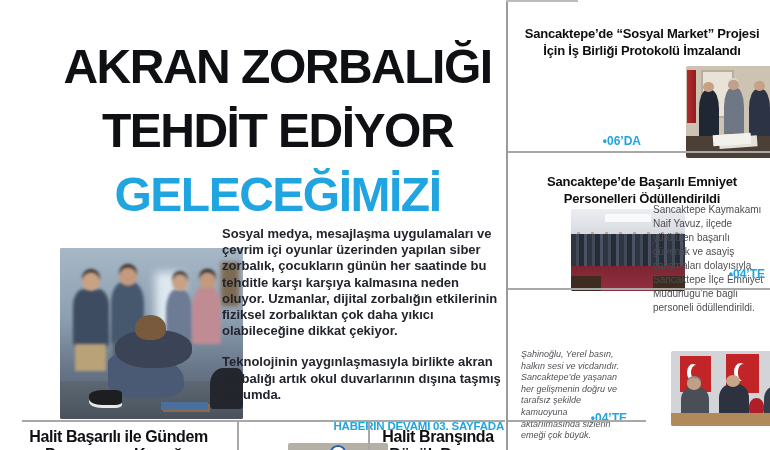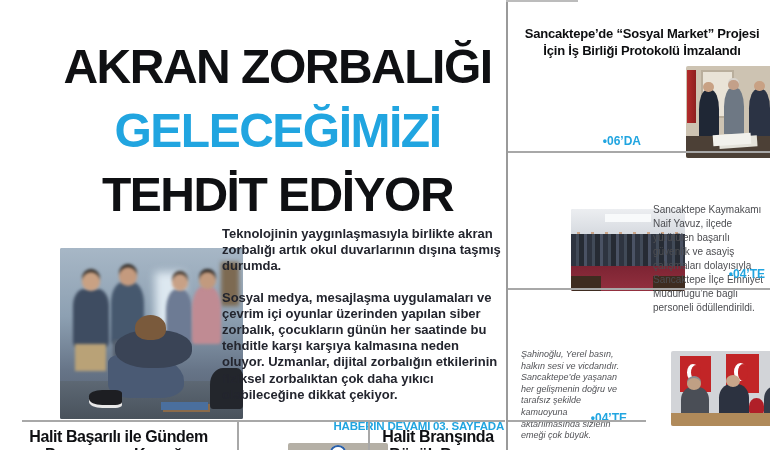--- a/index.html
+++ b/index.html
@@ -99,22 +99,22 @@
   
   .vline,.hline{position:absolute;background:#a8a8a8;}
 </style>
 </head>
 <body>
 
 <div class="page">
 
   <h1 class="headline">
     <span class="hl">AKRAN ZORBALIĞI</span>
+    <span class="hl">TEHDİT EDİYOR</span>
     <span class="hl blue">GELECEĞİMİZİ</span>
-    <span class="hl">TEHDİT EDİYOR</span>
   </h1>
 
   <figure class="ph main-photo">
     <div class="mp-bg"></div>
       <div class="mp-door"></div>
       <div class="mp-board"></div>
     <div class="blob mp-boy1-torso"></div>
       <div class="blob mp-boy1-head"></div>
       <div class="blob mp-boy1-shorts"></div>
     <div class="blob mp-boy2-torso"></div>
@@ -127,22 +127,22 @@
     <div class="mp-floor"></div>
     <div class="mp-fg-legs"></div>
       <div class="mp-fg-arms"></div>
       <div class="mp-fg-head"></div>
     <div class="mp-fg-shoe"></div>
       <div class="mp-notebook"></div>
       <div class="mp-backpack"></div>
   </figure>
 
   <div class="lead">
+    <p>Sosyal medya, mesajlaşma uygulamaları ve çevrim içi oyunlar üzerinden yapılan siber zorbalık, çocukların günün her saatinde bu tehditle karşı karşıya kalmasına neden oluyor. Uzmanlar, dijital zorbalığın etkilerinin fiziksel zorbalıktan çok daha yıkıcı olabileceğine dikkat çekiyor.</p>
     <p>Teknolojinin yaygınlaşmasıyla birlikte akran zorbalığı artık okul duvarlarının dışına taşmış durumda.</p>
-    <p>Sosyal medya, mesajlaşma uygulamaları ve çevrim içi oyunlar üzerinden yapılan siber zorbalık, çocukların günün her saatinde bu tehditle karşı karşıya kalmasına neden oluyor. Uzmanlar, dijital zorbalığın etkilerinin fiziksel zorbalıktan çok daha yıkıcı olabileceğine dikkat çekiyor.</p>
     <span class="continuation">HABERİN DEVAMI 03. SAYFADA</span>
   </div>
 
   <div class="news-item" style="top:8px;height:143px;">
     <h2 class="item-headline" style="top:6px;">Sancaktepe’de “Sosyal Market” Projesi İçin İş Birliği Protokolü İmzalandı</h2>
     <span class="page-ref" style="left:12px;top:126px;width:118px;">•06’DA</span>
     <figure class="ph photo-sign">
       <div class="ps-window"></div>
         <div class="ps-flag"></div>
       <div class="ps-man1"></div>
@@ -150,20 +150,21 @@
       <div class="ps-man2"></div>
         <div class="ps-man2h"></div>
       <div class="ps-man3"></div>
         <div class="ps-man3h"></div>
       <div class="ps-desk"></div>
         <div class="ps-papers"></div>
     </figure>
   </div>
 
   <div class="news-item" style="top:152px;height:136px;">
+    <h2 class="item-headline" style="top:10px;">Sancaktepe’de Başarılı Emniyet Personelleri Ödüllendirildi</h2>
     <figure class="ph photo-award">
       <div class="pa-ceiling"></div>
         <div class="pa-light"></div>
       <div class="pa-heads"></div>
         <div class="pa-crowd"></div>
       <div class="pa-carpet"></div>
         <div class="pa-bench1"></div>
         <div class="pa-bench2"></div>
     </figure>
     <p class="item-body" style="left:142px;top:41px;width:112px;font-size:10px;line-height:14px;color:#4c4d51;">Sancaktepe Kaymakamı Naif Yavuz, ilçede yürütülen başarılı güvenlik ve asayiş çalışmaları dolayısıyla Sancaktepe İlçe Emniyet Müdürlüğü’ne bağlı personeli ödüllendirildi.</p>

